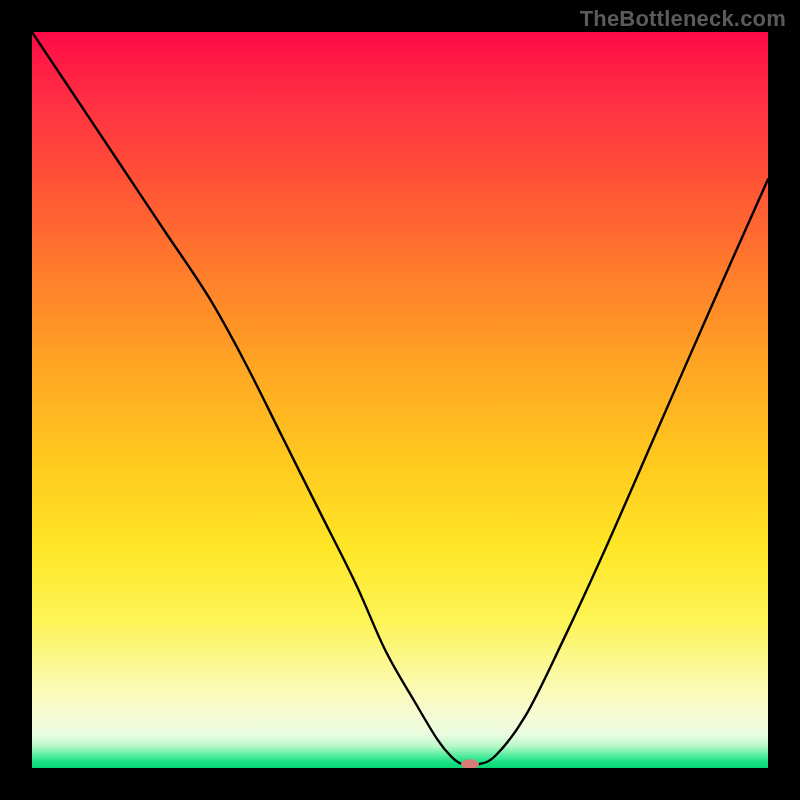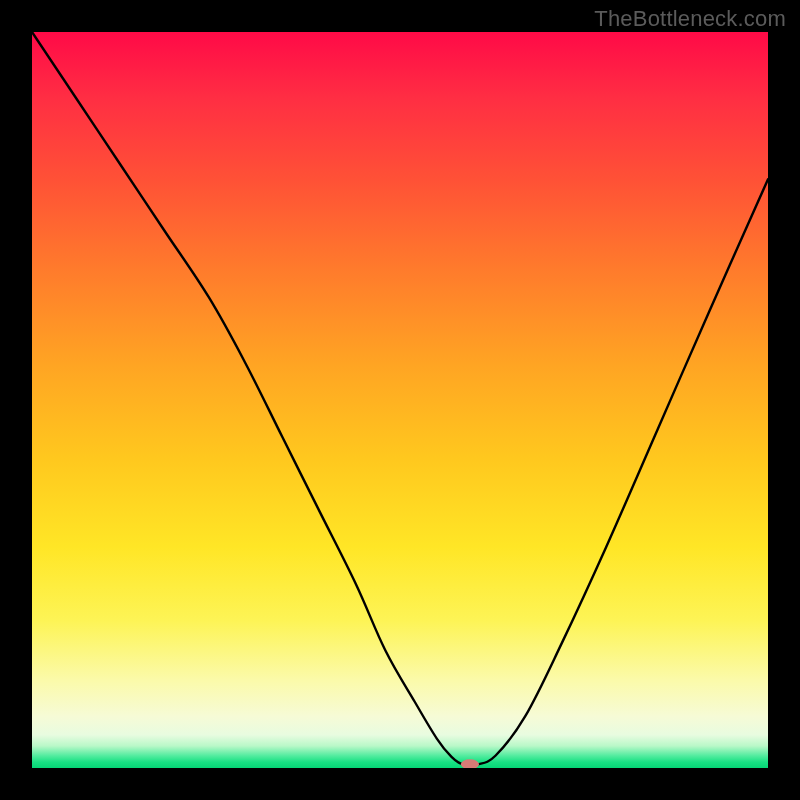--- a/index.html
+++ b/index.html
@@ -53,21 +53,21 @@
     inset: 0;
     width: 100%;
     height: 100%;
   }
   .watermark {
     position: absolute;
     top: 6px;
     right: 14px;
     color: #5b5b5b;
     font-size: 22px;
-    font-weight: 400;
+    font-weight: 700;
     letter-spacing: 0.2px;
     user-select: none;
   }
 </style>
 </head>
 <body>
 
 <div class="frame">
 
   <div class="watermark">TheBottleneck.com</div>

